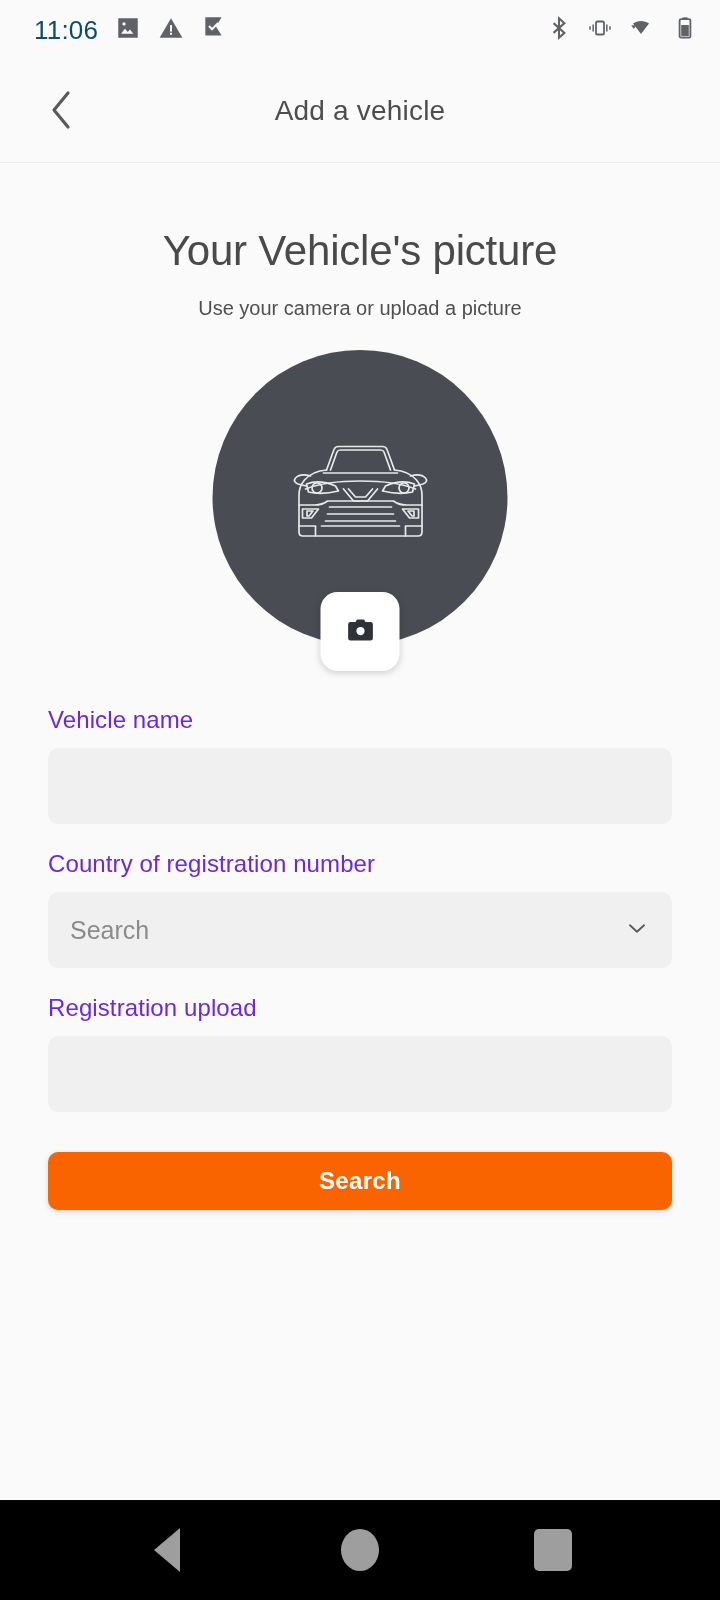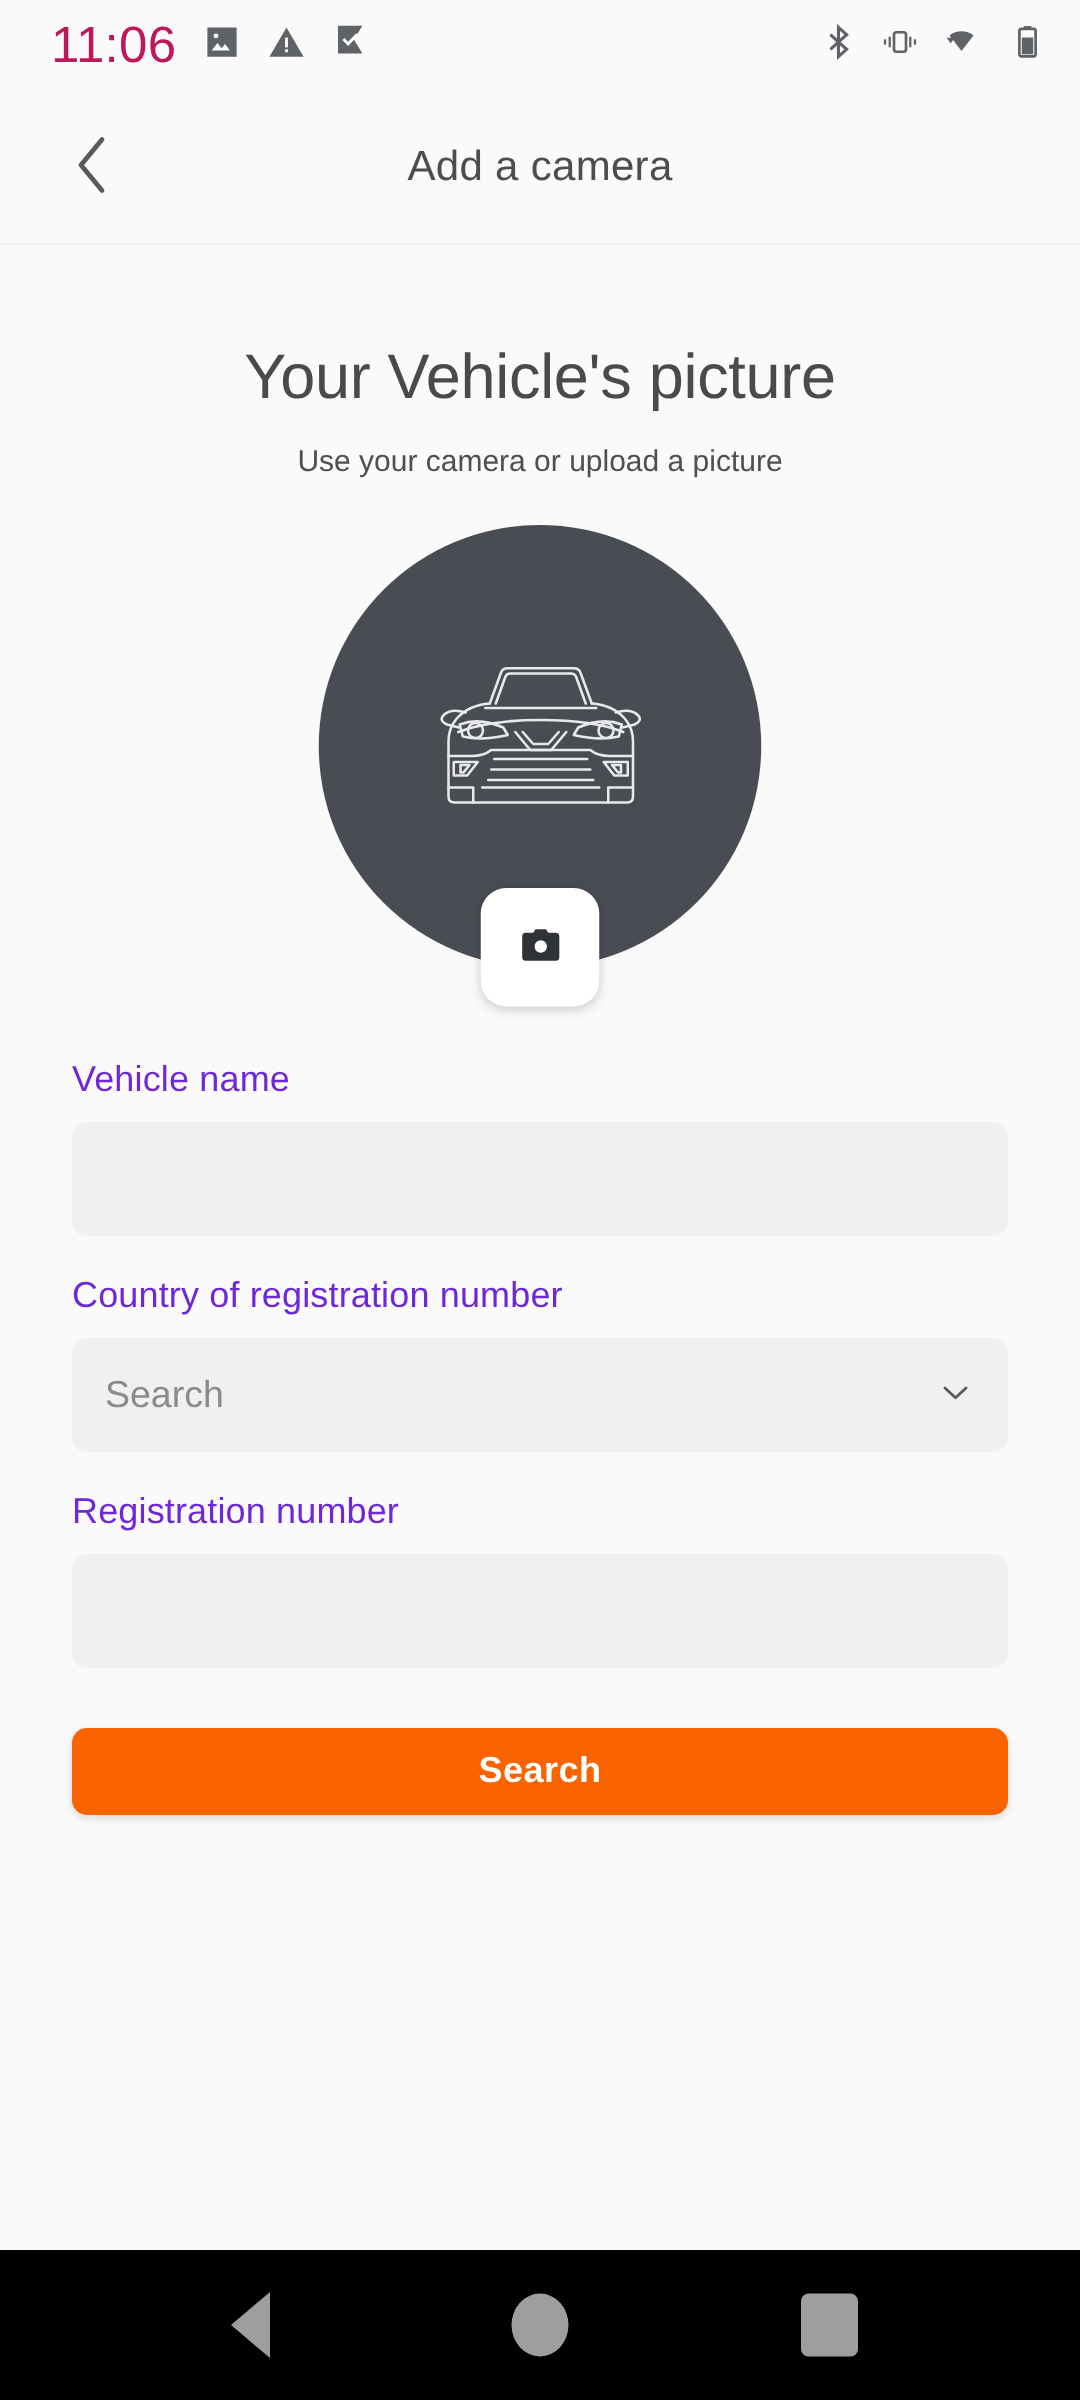--- a/index.html
+++ b/index.html
@@ -26,22 +26,22 @@
     align-items:center;
     padding:0 26px 0 34px;
     background:#fafafa;
   }
   #status-left {
     display:flex;
     align-items:center;
     gap:17px;
   }
   #clock {
-    font-size:34px;
-    color:#be185d;
+    font-size:26px;
+    color:#0c4a6e;
     letter-spacing:.2px;
     line-height:1;
   }
   .sb-icon { display:block; }
   #status-spacer { flex:1 1 auto; }
   #status-right {
     display:flex;
     align-items:center;
     gap:14px;
   }
@@ -262,21 +262,21 @@
   </div>
 
   <div id="app-bar">
     <button id="back-button">
       <span>
         <svg width="34" height="44" viewBox="0 0 34 44">
           <path fill="none" stroke="#5a5a5a" stroke-width="3.2" stroke-linecap="round" stroke-linejoin="round" d="M23 5L9 22l14 17"></path>
         </svg>
       </span>
     </button>
-    <div id="app-bar-title">Add a camera</div>
+    <div id="app-bar-title">Add a vehicle</div>
   </div>
 
   <div id="content">
 
     <h1 id="page-title">Your Vehicle's picture</h1>
     <p id="page-subtitle">Use your camera or upload a picture</p>
 
     <div id="avatar-block">
       <div id="vehicle-avatar">
         <span>
@@ -342,21 +342,21 @@
           <span class="select-value">Search</span>
           <span>
             <svg width="26" height="26" viewBox="0 0 24 24">
               <path fill="none" stroke="#5a5a5a" stroke-width="1.7" stroke-linecap="round" stroke-linejoin="round" d="M5.5 9.5L12 15.5l6.5-6"></path>
             </svg>
           </span>
         </div>
       </div>
 
       <div class="field">
-        <label class="field-label">Registration number</label>
+        <label class="field-label">Registration upload</label>
         <input class="field-box text-input" type="text" value="" placeholder="" style="">
       </div>
 
       <button id="search-button">Search</button>
     </div>
   </div>
 
   <div id="nav-bar">
     <button class="nav-btn">
       <span id="nav-back-triangle"></span>

